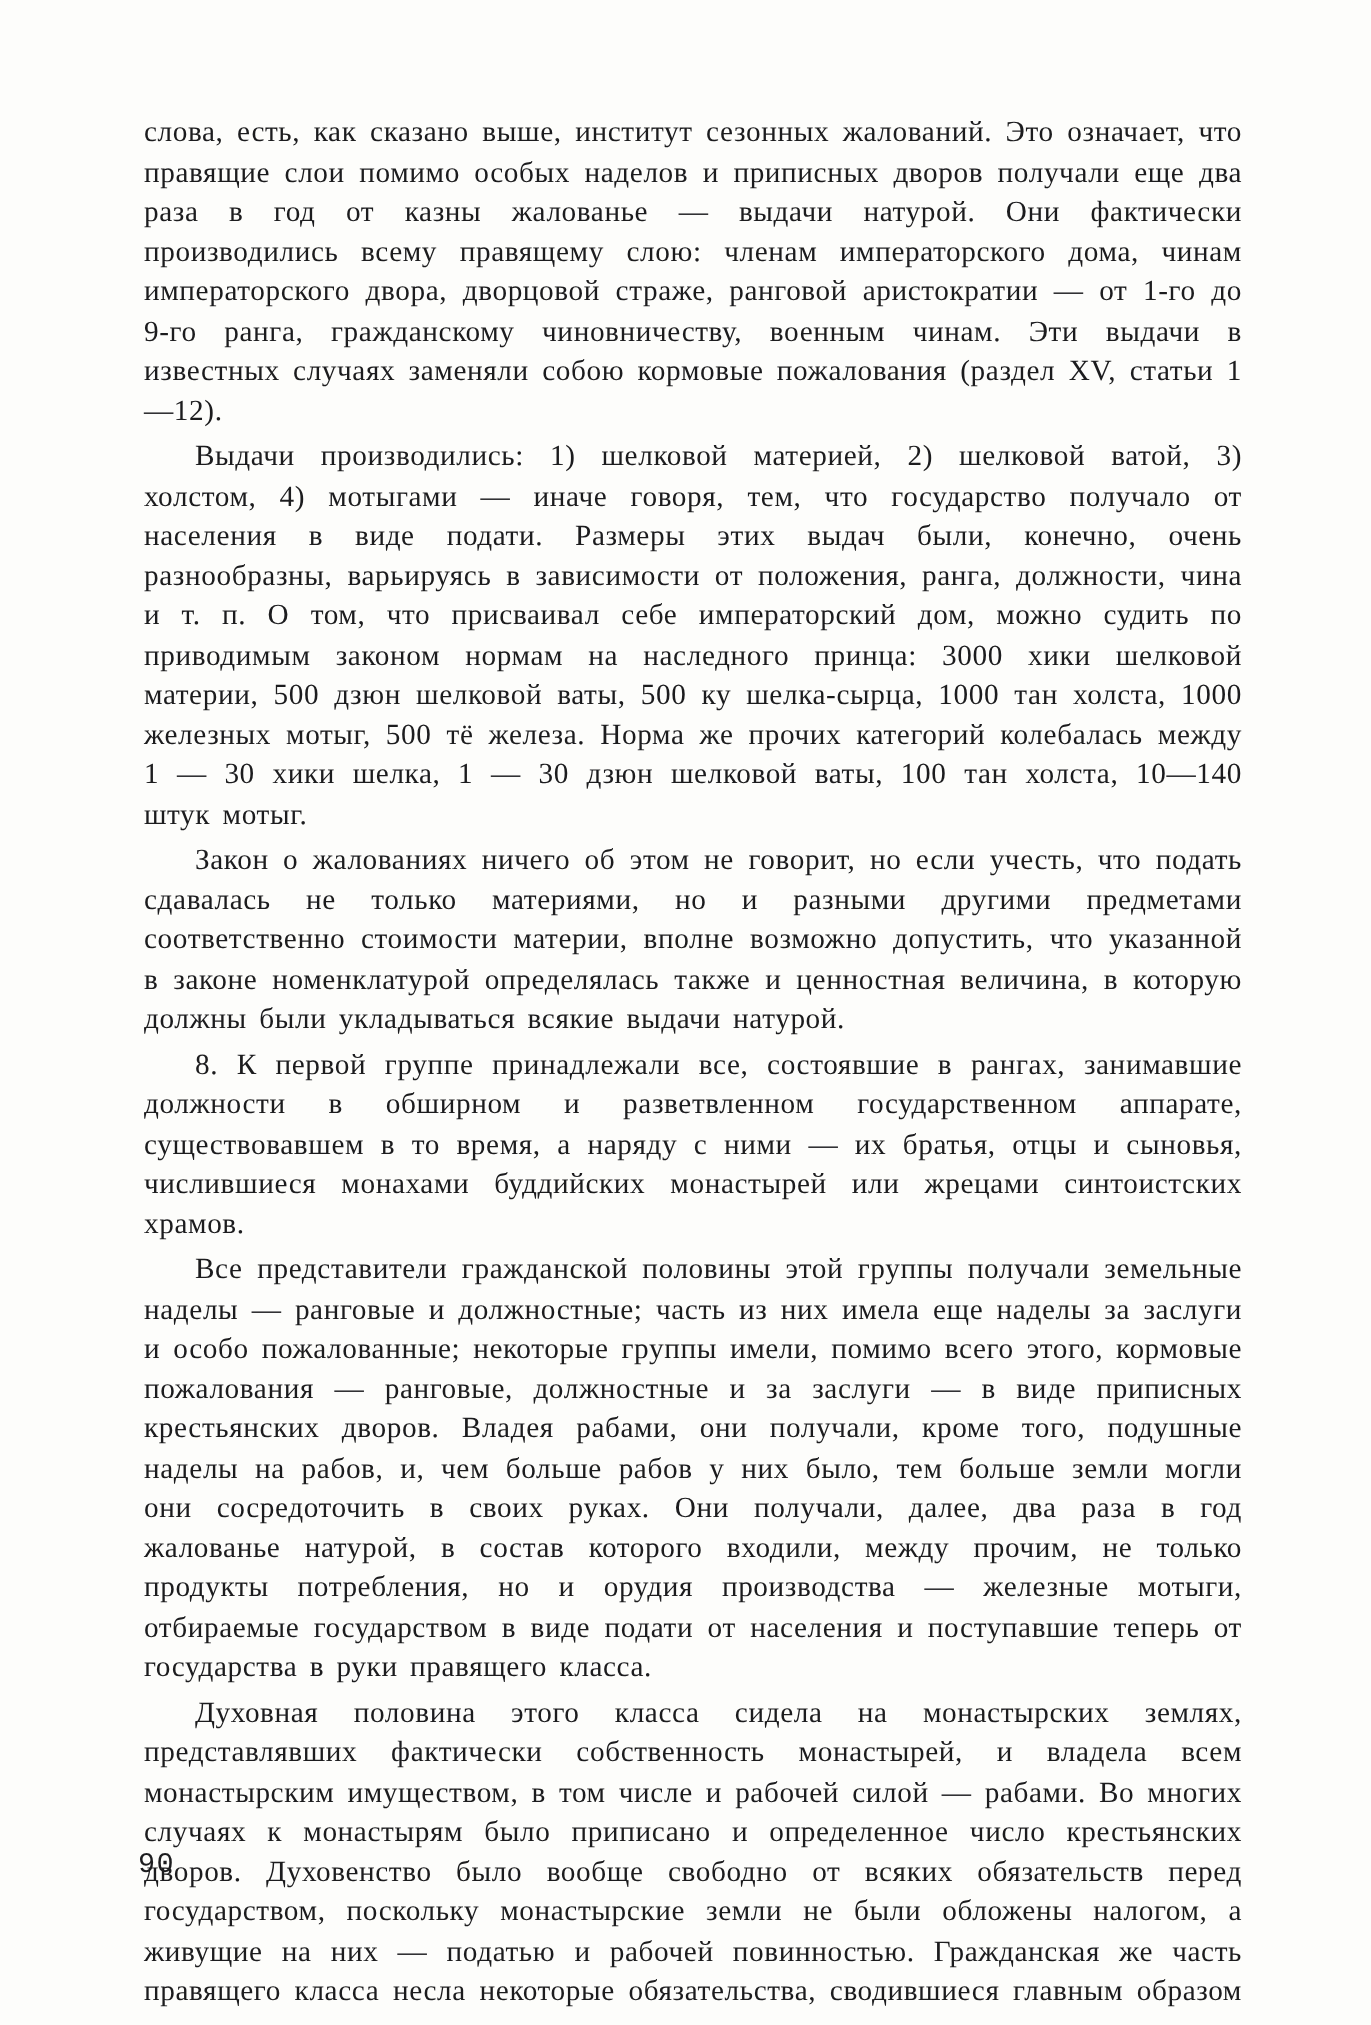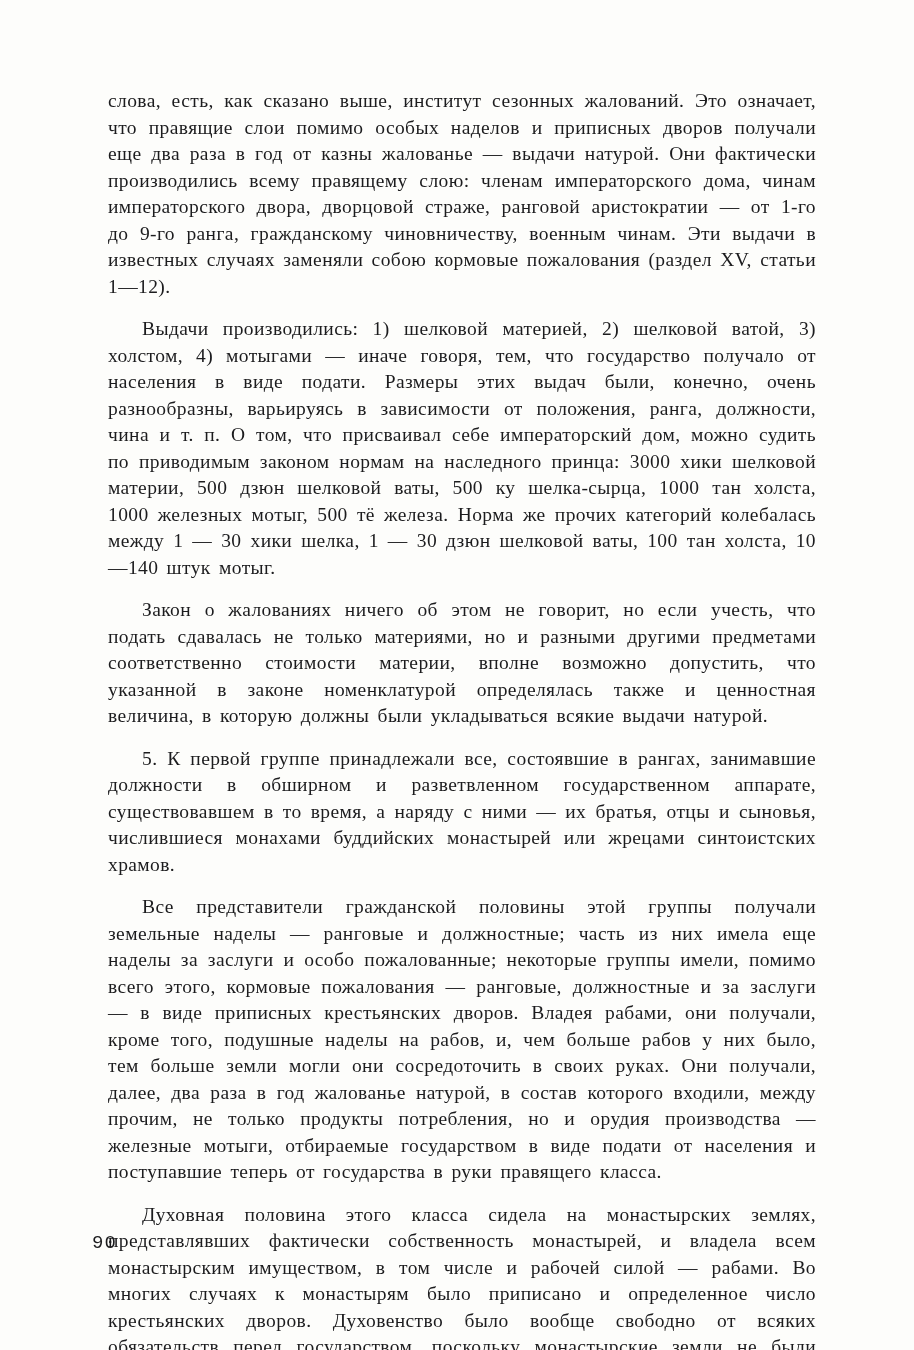--- a/index.html
+++ b/index.html
@@ -23,21 +23,21 @@
     width: 740px;
     font-family: "Liberation Serif", "DejaVu Serif", serif;
     font-size: 19.5px;
     line-height: 26.5px;
     color: #1c1c1e;
     text-align: justify;
     letter-spacing: 0.4px;
     word-spacing: 3px;
   }
   .text-block p {
-    margin: 16px;
+    margin: 4px;
     padding: 0;
     text-indent: 34px;
   }
   .text-block p.no-indent {
     text-indent: 0;
   }
   .page-number {
     position: absolute;
     bottom: 96px;
     left: 92px;
@@ -50,18 +50,18 @@
   }
 </style>
 </head>
 <body>
 
 <div class="scan-page">
   <div class="text-block">
     <p class="no-indent">слова, есть, как сказано выше, институт сезонных жалований. Это означает, что правящие слои помимо особых наделов и приписных дворов получали еще два раза в год от казны жалованье — выдачи натурой. Они фактически производились всему правящему слою: членам императорского дома, чинам императорского двора, дворцовой страже, ранговой аристократии — от 1-го до 9-го ранга, гражданскому чиновничеству, военным чинам. Эти выдачи в известных случаях заменяли собою кормовые пожалования (раздел XV, статьи 1—12).</p>
     <p>Выдачи производились: 1) шелковой материей, 2) шелковой ватой, 3) холстом, 4) мотыгами — иначе говоря, тем, что государство получало от населения в виде подати. Размеры этих выдач были, конечно, очень разнообразны, варьируясь в зависимости от положения, ранга, должности, чина и т. п. О том, что присваивал себе императорский дом, можно судить по приводимым законом нормам на наследного принца: 3000 хики шелковой материи, 500 дзюн шелковой ваты, 500 ку шелка-сырца, 1000 тан холста, 1000 железных мотыг, 500 тё железа. Норма же прочих категорий колебалась между 1 — 30 хики шелка, 1 — 30 дзюн шелковой ваты, 100 тан холста, 10—140 штук мотыг.</p>
     <p>Закон о жалованиях ничего об этом не говорит, но если учесть, что подать сдавалась не только материями, но и разными другими предметами соответственно стоимости материи, вполне возможно допустить, что указанной в законе номенклатурой определялась также и ценностная величина, в которую должны были укладываться всякие выдачи натурой.</p>
-    <p>5. К первой группе принадлежали все, состоявшие в рангах, занимавшие должности в обширном и разветвленном государственном аппарате, существовавшем в то время, а наряду с ними — их братья, отцы и сыновья, числившиеся монахами буддийских монастырей или жрецами синтоистских храмов.</p>
+    <p>8. К первой группе принадлежали все, состоявшие в рангах, занимавшие должности в обширном и разветвленном государственном аппарате, существовавшем в то время, а наряду с ними — их братья, отцы и сыновья, числившиеся монахами буддийских монастырей или жрецами синтоистских храмов.</p>
     <p>Все представители гражданской половины этой группы получали земельные наделы — ранговые и должностные; часть из них имела еще наделы за заслуги и особо пожалованные; некоторые группы имели, помимо всего этого, кормовые пожалования — ранговые, должностные и за заслуги — в виде приписных крестьянских дворов. Владея рабами, они получали, кроме того, подушные наделы на рабов, и, чем больше рабов у них было, тем больше земли могли они сосредоточить в своих руках. Они получали, далее, два раза в год жалованье натурой, в состав которого входили, между прочим, не только продукты потребления, но и орудия производства — железные мотыги, отбираемые государством в виде подати от населения и поступавшие теперь от государства в руки правящего класса.</p>
     <p>Духовная половина этого класса сидела на монастырских землях, представлявших фактически собственность монастырей, и владела всем монастырским имуществом, в том числе и рабочей силой — рабами. Во многих случаях к монастырям было приписано и определенное число крестьянских дворов. Духовенство было вообще свободно от всяких обязательств перед государством, поскольку монастырские земли не были обложены налогом, а живущие на них — податью и рабочей повинностью. Гражданская же часть правящего класса несла некоторые обязательства, сводившиеся главным образом к земельному налогу: ранговые,</p>
   </div>
   <div class="page-number">90</div>
 </div>
 
 </body></html>

